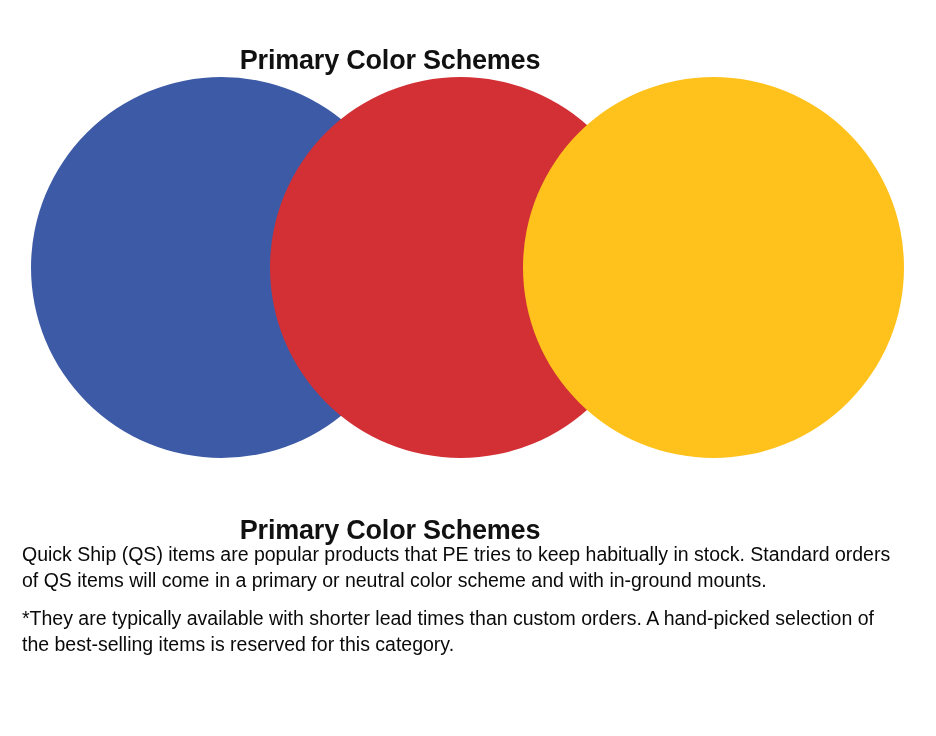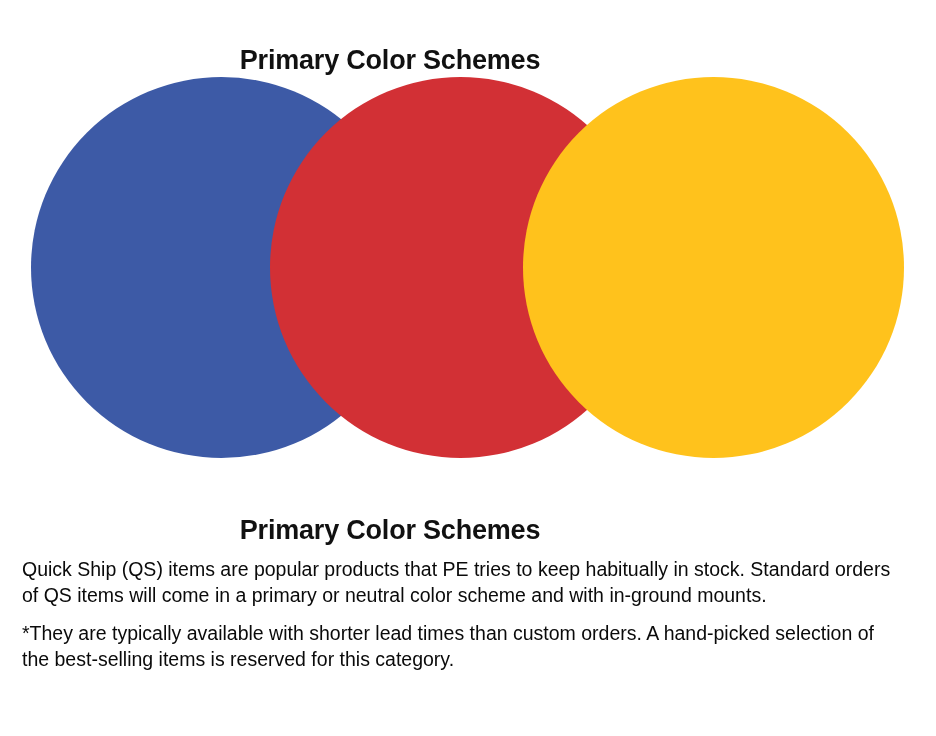--- a/index.html
+++ b/index.html
@@ -71,21 +71,21 @@
     width: 381px;
     height: 381px;
     background: #FFC21C;
     z-index: 3;
   }
 
   
   .body-copy {
     position: absolute;
     left: 22px;
-    top: 556px;
+    top: 541px;
     width: 880px;
   }
   .paragraph {
     font-size: 19.5px;
     line-height: 26px;
     color: #0a0a0a;
     margin: 0;
   }
   .paragraph + .paragraph {
     margin-top: 12px;

